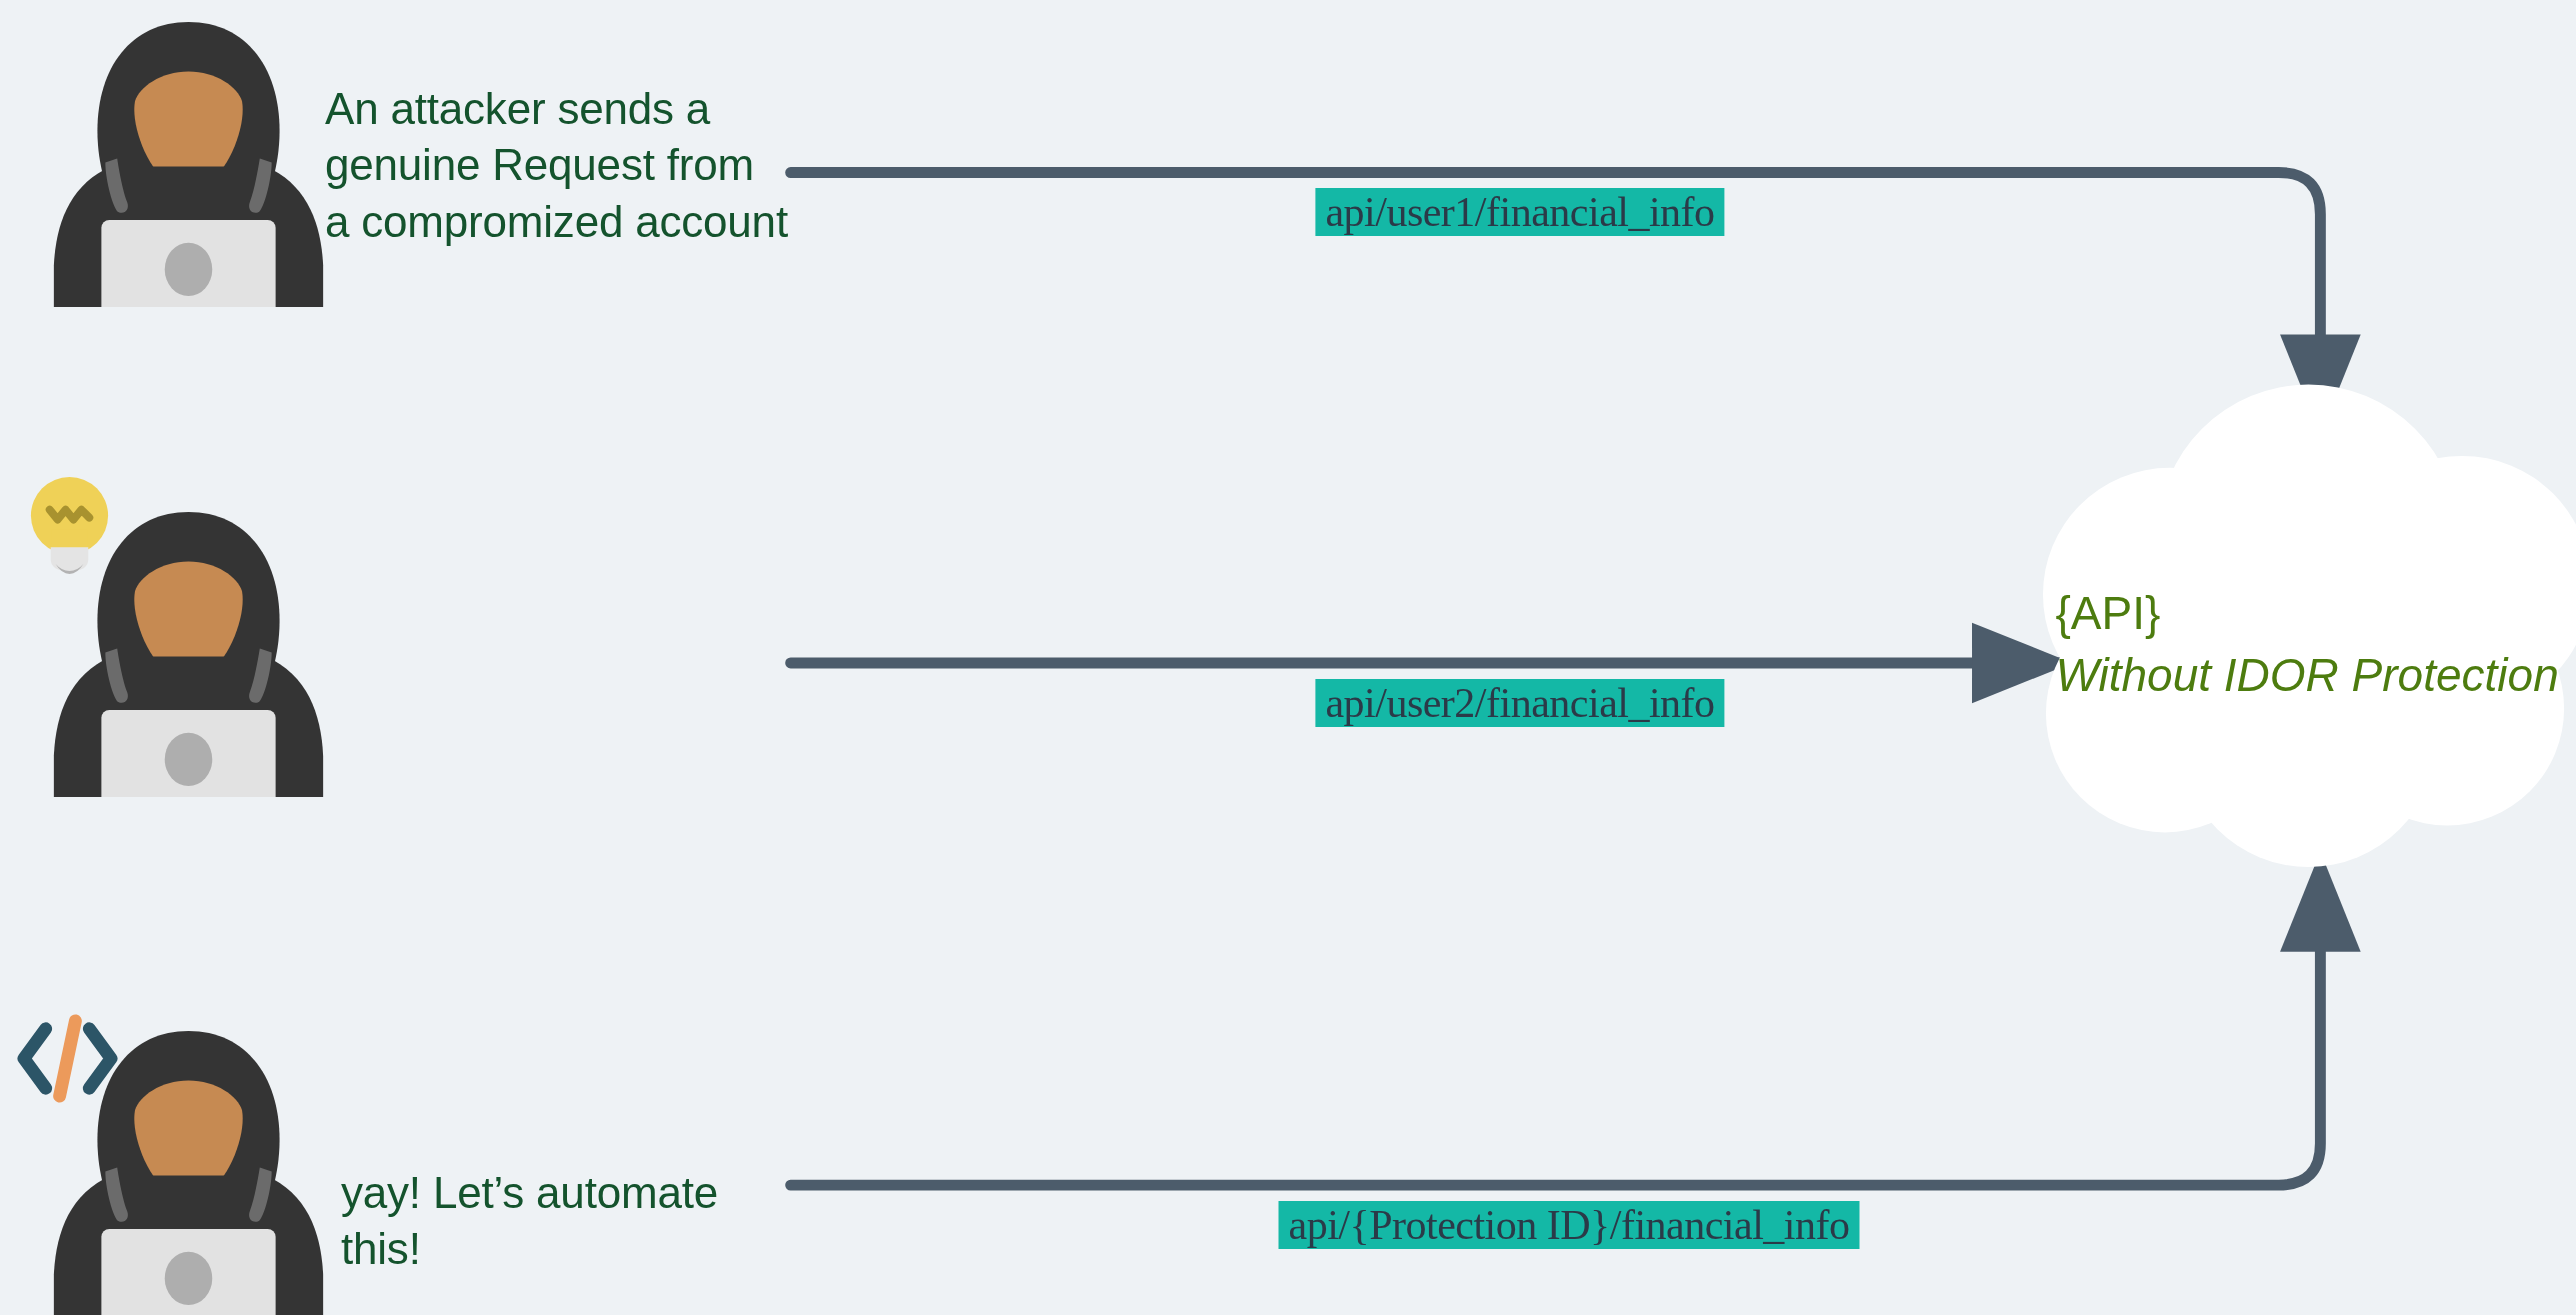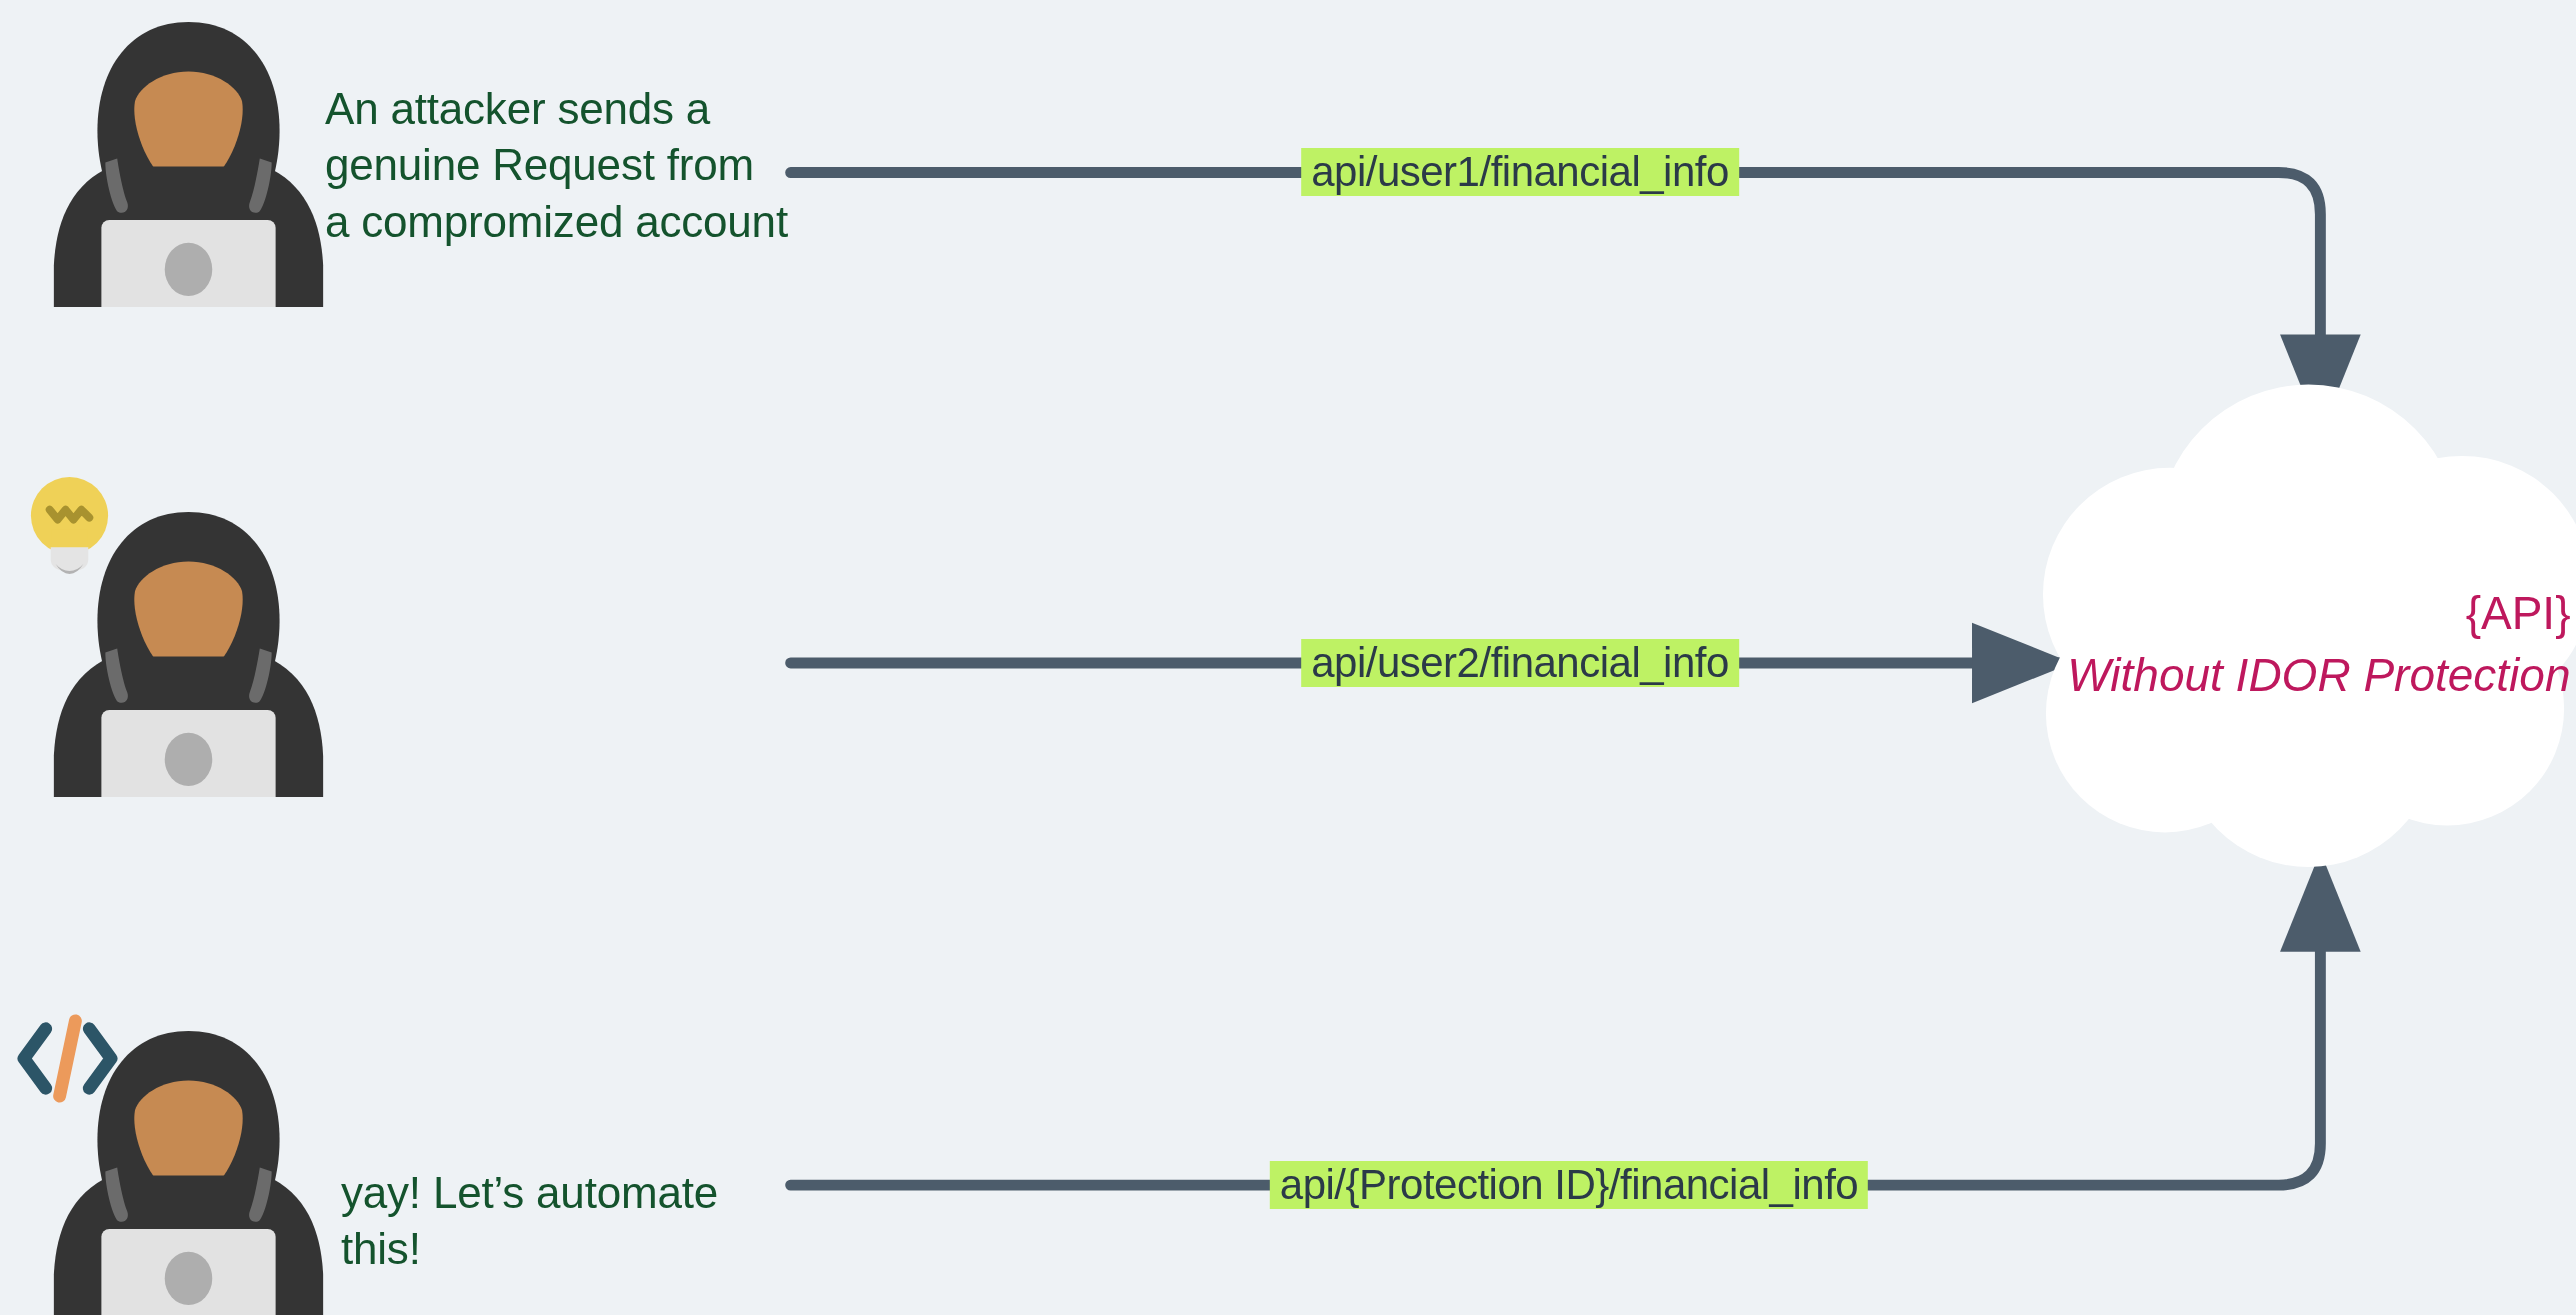--- a/index.html
+++ b/index.html
@@ -40,31 +40,32 @@
     font-size: 44px;
     line-height: 1.28;
     font-family: "Liberation Sans", sans-serif;
     letter-spacing: -0.2px;
     white-space: pre-line;
   }
   .edge-label {
     position: absolute;
     color: #2b3a48;
     font-size: 42px;
-    font-family: Liberation Sans, sans-serif;
+    font-family: Liberation Serif, serif;
     letter-spacing: -0.5px;
     white-space: nowrap;
-    background: #bef264;
+    background: #14b8a6;
     padding: 0 10px;
     transform: translate(-50%, -50%);
+    margin-top: 40px;
   }
   .cloud-text {
     position: absolute;
-    text-align: right;
-    color: #be185d;
+    text-align: left;
+    color: #4d7c0f;
     width: 515px;
     transform: translate(-50%, -50%);
   }
   .cloud-text .l1 {
     font-size: 46px;
     font-family: "Liberation Sans", sans-serif;
     display: block;
     line-height: 1.35;
   }
   .cloud-text .l2 {

